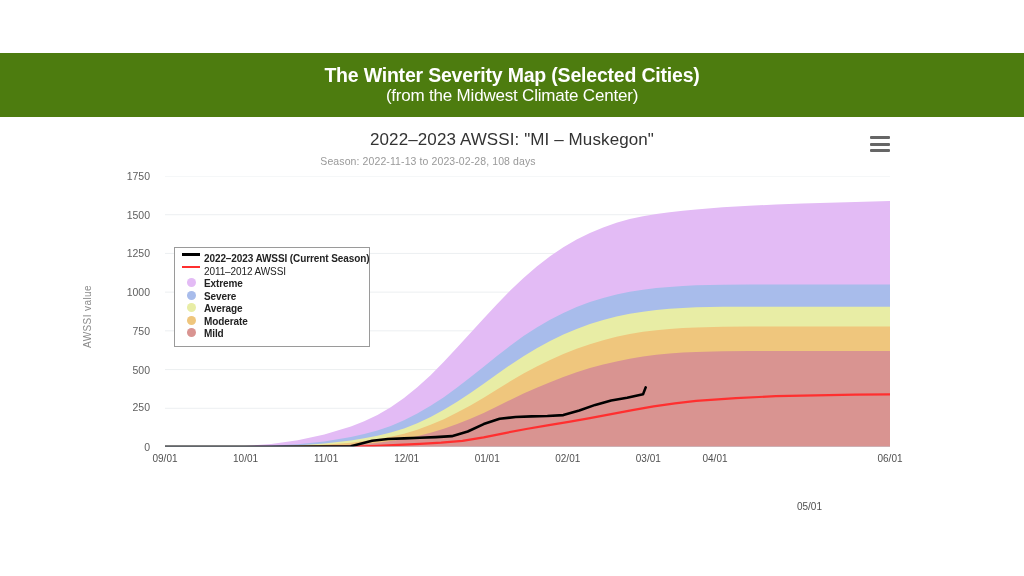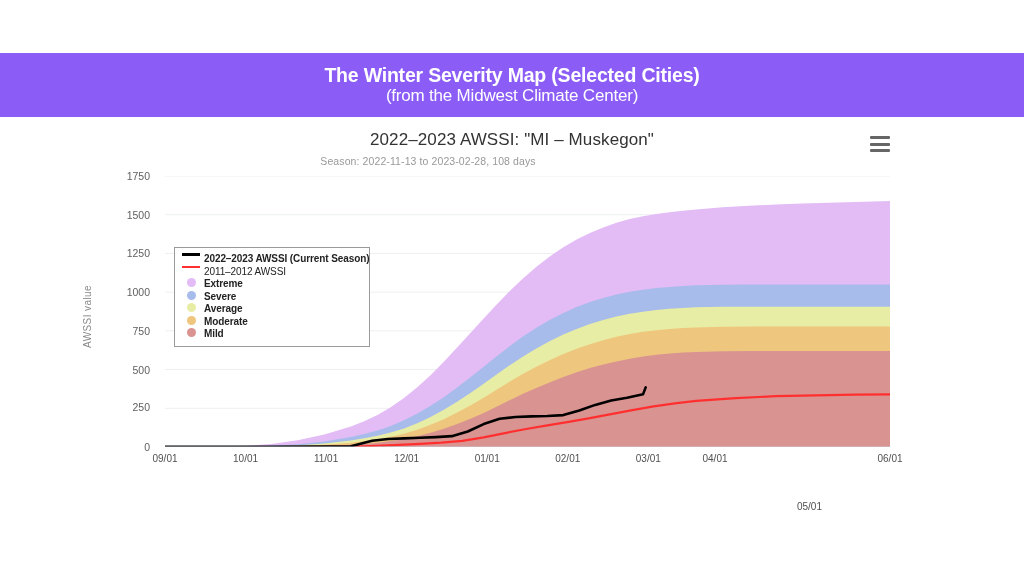--- a/index.html
+++ b/index.html
@@ -18,21 +18,21 @@
     background: #ffffff;
   }
 
   
   #banner {
     position: absolute;
     left: 0;
     top: 53px;
     width: 1024px;
     height: 64px;
-    background: #8b5cf6;
+    background: #4d7c0f;
     color: #ffffff;
     text-align: center;
     display: flex;
     flex-direction: column;
     align-items: center;
     justify-content: center;
     line-height: 1.12;
   }
   #banner .line1 {
     font-size: 19.5px;

